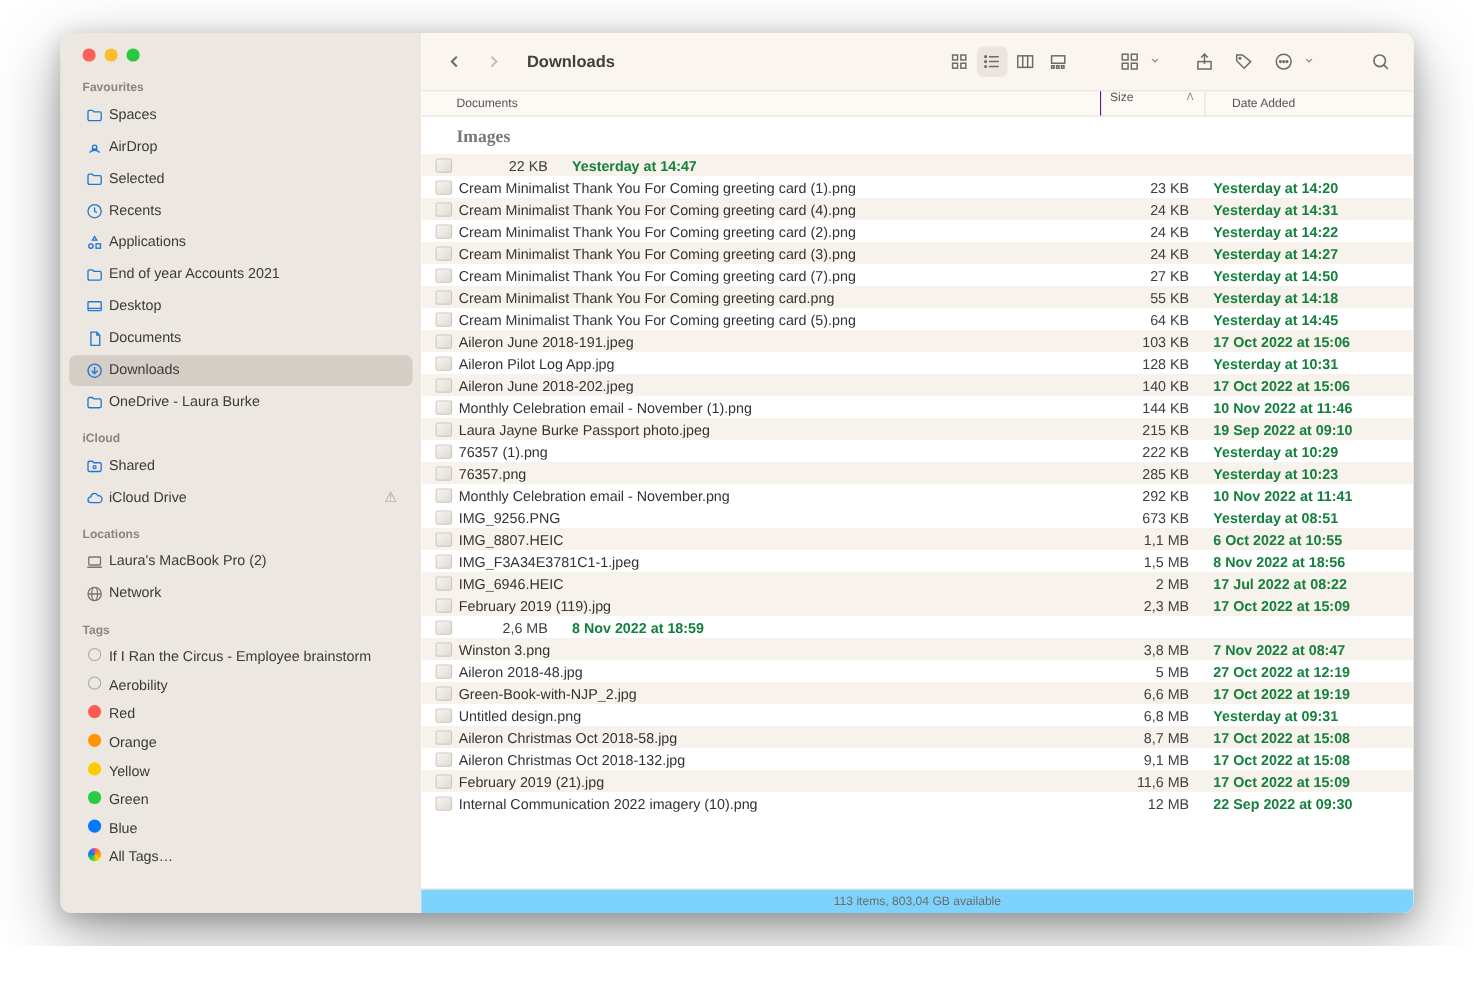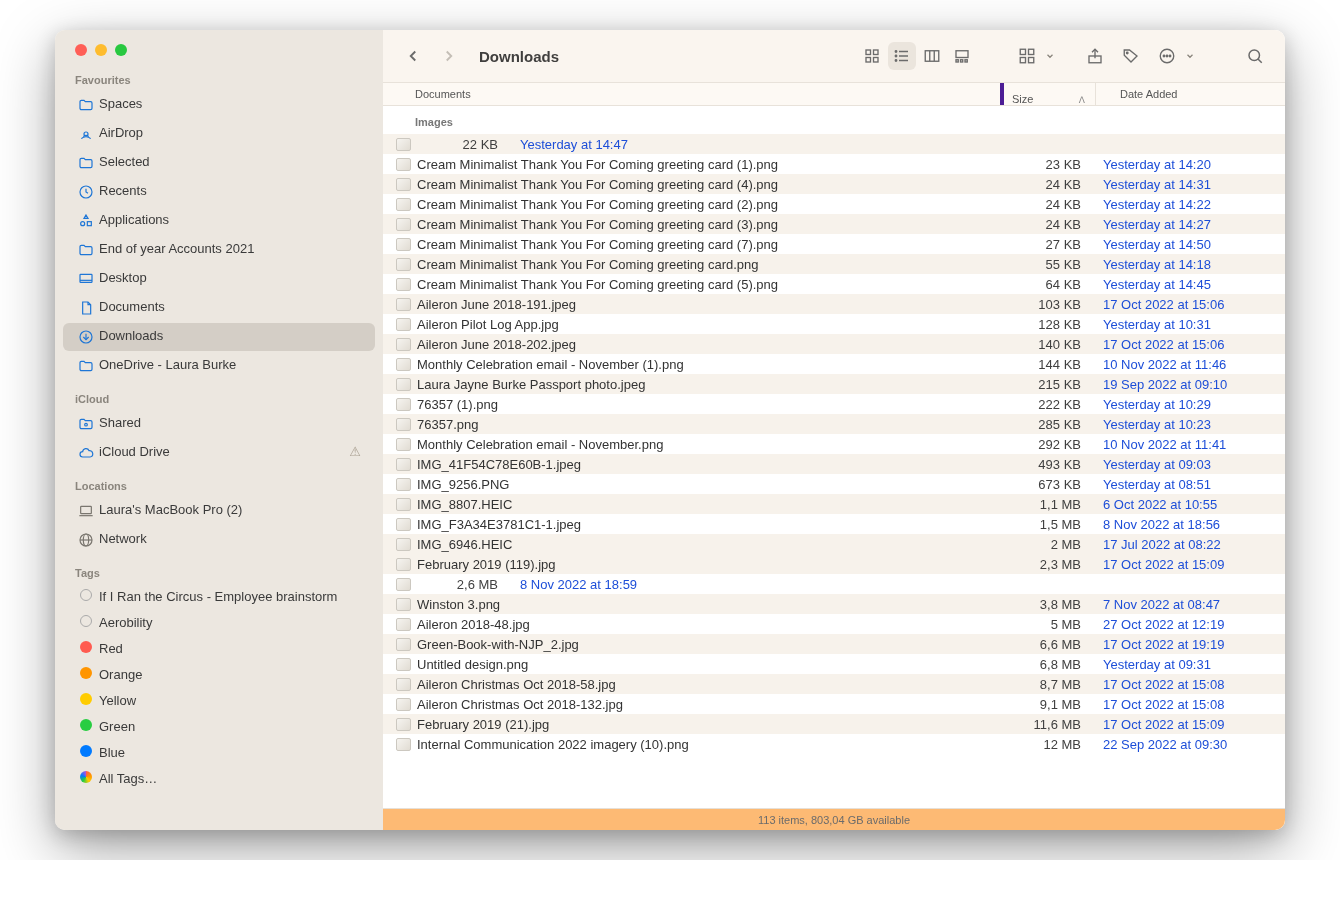--- a/index.html
+++ b/index.html
@@ -38,35 +38,35 @@
     .tb-btn.disabled { color:#c4beb6; }
     .tb-title { font-size:15px; font-weight:600; color:#403f3e; margin-left:8px; }
     .tb-spacer { flex:1; }
     .tb-group { display:flex; background:transparent; border-radius:6px;}
     .tb-group .tb-btn { margin:0 1px; }
     .tb-group .tb-btn.active { background:#ebe5dd; }
     .tb-chevron { width:10px; margin-left:-4px; color:#8a857d; }
     
     .columns-header { display:flex; background:#fdf9f4; border-top:1px solid #e8e2da; border-bottom:1px solid #e8e2da; font-size:11px; color:#555; height:24px; align-items:center;}
     .col-doc { flex:1; padding-left:32px; }
-    .col-size { width:95px; text-align:left; border-left:4px solid #4c1d95; height:100%; display:flex; align-items:flex-end; padding-left:8px; justify-content:space-between; padding-right:10px;}
+    .col-size { width:95px; text-align:left; border-left:1px solid #4c1d95; height:100%; display:flex; align-items:flex-start; padding-left:8px; justify-content:space-between; padding-right:10px;}
     .col-date { width:190px; text-align:left; border-left:1px solid #e8e2da; height:100%; display:flex; align-items:center; padding-left:24px;}
     .sort-caret { font-size:9px; color:#888;}
     
     .file-list { flex:1; overflow-y:auto; overflow-x:hidden; font-size:13px; color:#333;}
-    .group-header { font-size:11px; font-weight:600; color:#7d7af; color:#777; padding:10px 0 6px 32px; }
+    .group-header { font-size:16px; font-weight:600; color:#7d7af; color:#777; padding:10px 0 6px 32px;font-family:Liberation Serif, serif; }
     .row { display:flex; align-items:center; height:20px; padding-left:12px;}
     .row.alt { background:#f7f2eb; }
     .row-icon { width:16px; height:16px; margin-right:6px; flex-shrink:0; display:flex; align-items:center; justify-content:center;}
     .row-name { flex:1; white-space:nowrap; overflow:hidden; text-overflow:ellipsis; padding-right:8px;}
     .row-size { width:95px; text-align:right; padding-right:14px; color:#404040; white-space:nowrap;}
-    .row-date { width:190px; padding-left:8px; color:#1d4ed8; white-space:nowrap;}
+    .row-date { width:190px; padding-left:8px; color:#15803d; white-space:nowrap;font-weight:bold;}
     .file-thumb { width:15px; height:13px; background:linear-gradient(135deg,#f6f4f0,#e1dcd3); border:1px solid #ccc8c0; border-radius:2px;}
     
-    .status-bar { height:22px; background:#fdba74; border-top:1px solid #e6e0d8; font-size:11px; color:#6b6b6b; display:flex; align-items:center; justify-content:center;}
+    .status-bar { height:22px; background:#7dd3fc; border-top:1px solid #e6e0d8; font-size:11px; color:#6b6b6b; display:flex; align-items:center; justify-content:center;}
     
     .file-list::-webkit-scrollbar { width:15px; }
     .file-list::-webkit-scrollbar-thumb { background:#c9c3ba; border-radius:10px; border:4px solid #fff;}
   </style>
 </head>
 <body>
 
 <div class="window">
 
   <div class="sidebar">
@@ -472,28 +472,20 @@
             <div class="row-date">Yesterday at 10:23</div>
           </div>
           <div class="row">
             <div class="row-icon">
               <div class="file-thumb"></div>
             </div>
             <div class="row-name">Monthly Celebration email - November.png</div>
             <div class="row-size">292 KB</div>
             <div class="row-date">10 Nov 2022 at 11:41</div>
           </div>
-          <div class="row alt">
-            <div class="row-icon">
-              <div class="file-thumb"></div>
-            </div>
-            <div class="row-name">IMG_41F54C78E60B-1.jpeg</div>
-            <div class="row-size">493 KB</div>
-            <div class="row-date">Yesterday at 09:03</div>
-          </div>
           <div class="row">
             <div class="row-icon">
               <div class="file-thumb"></div>
             </div>
             <div class="row-name">IMG_9256.PNG</div>
             <div class="row-size">673 KB</div>
             <div class="row-date">Yesterday at 08:51</div>
           </div>
           <div class="row alt">
             <div class="row-icon">

